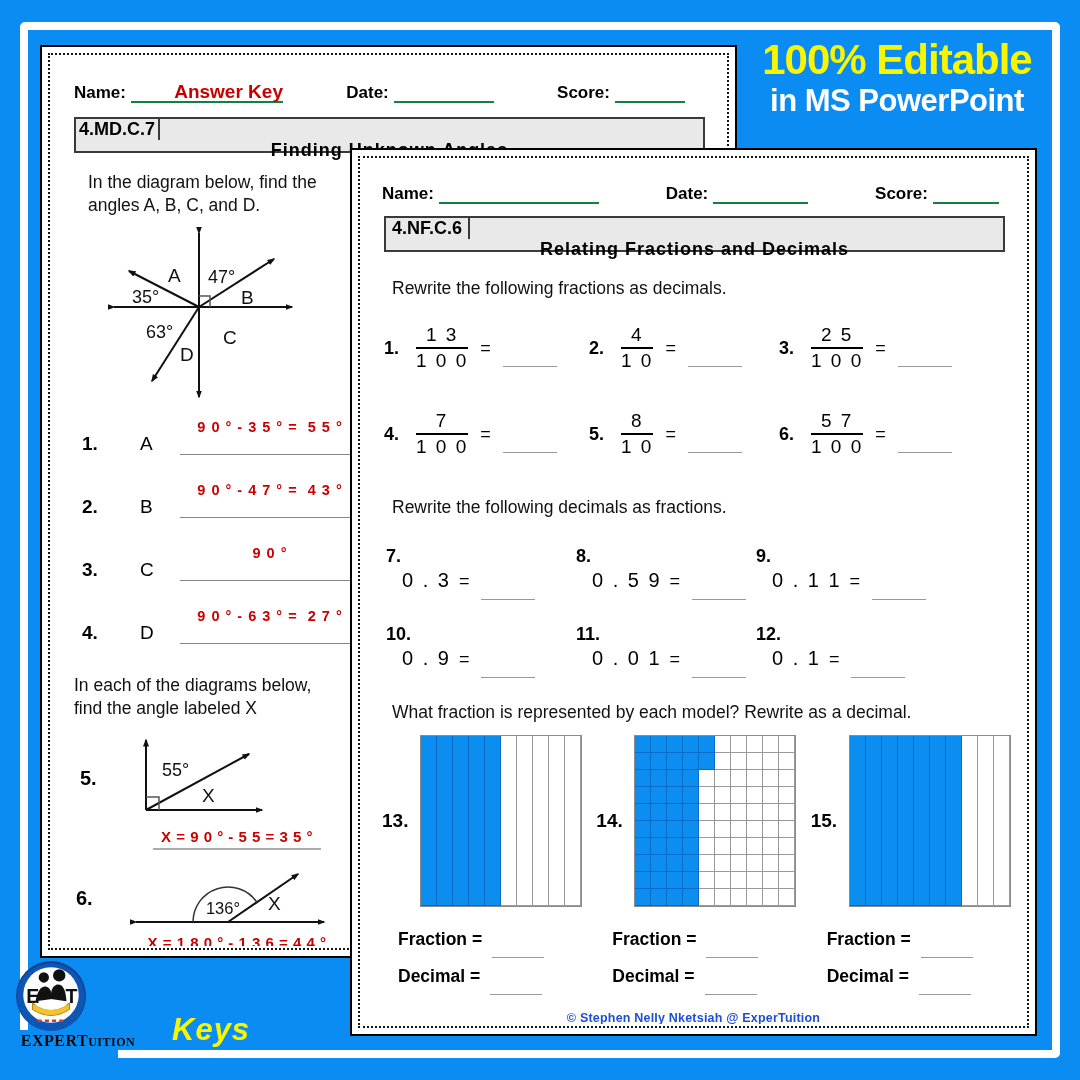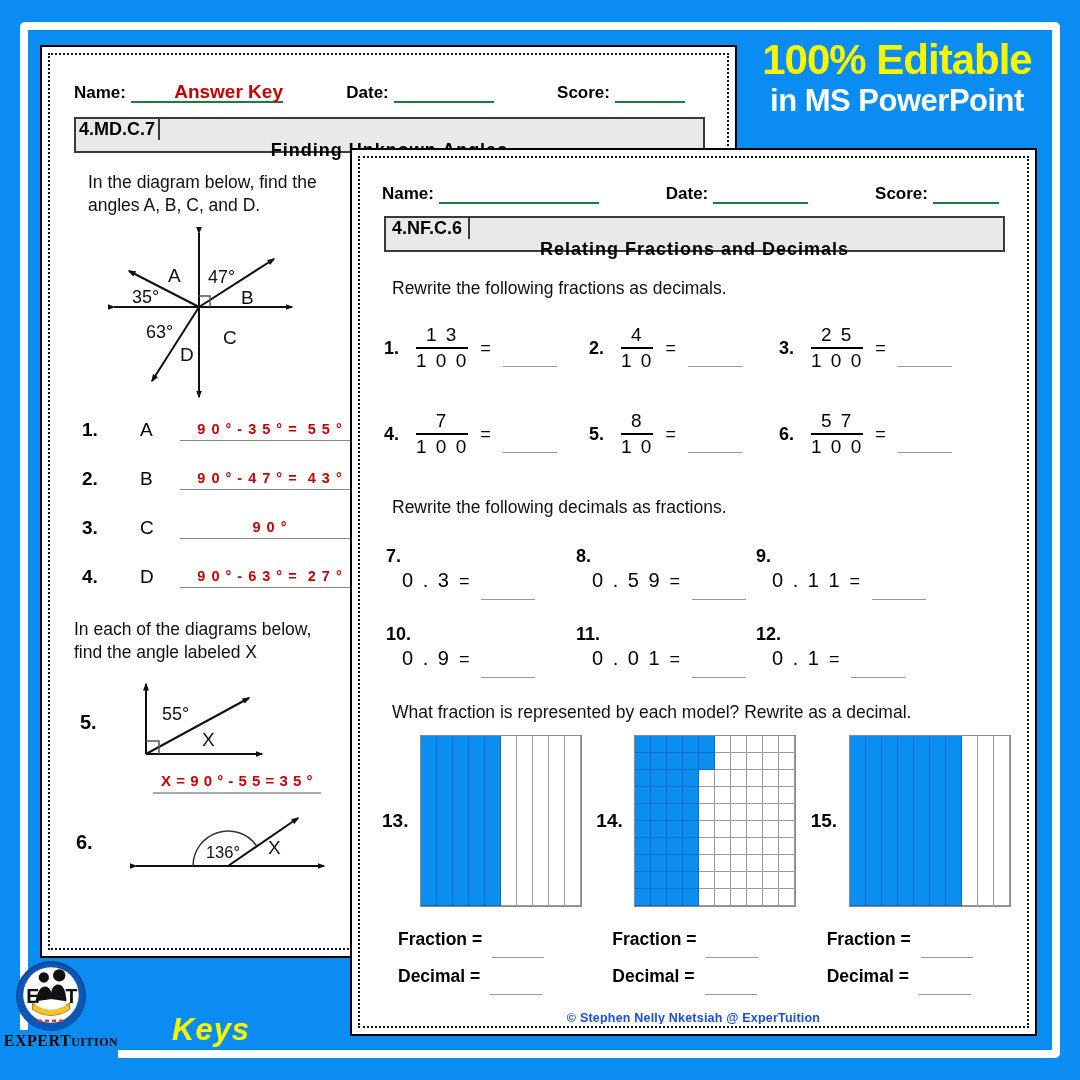--- a/index.html
+++ b/index.html
@@ -37,21 +37,21 @@
   .sline{margin:0;}
 
   svg text{font-family:"Liberation Sans",sans-serif;fill:#111;}
   #diag1{margin:2px 0 0 42px;display:block;}
 
   .arow{display:flex;align-items:flex-end;padding-left:30px;}
   .arow.first{margin-top:8px;}
   .arow + .arow{margin-top:27px;}
   .anum{width:58px;font-weight:bold;font-size:19px;}
   .alet{width:40px;font-size:19px;}
-  .aline{width:180px;border-bottom:1.5px solid #888;text-align:center;color:var(--red);font-weight:bold;font-size:14.5px;letter-spacing:1px;padding-bottom:3px;white-space:nowrap;}
+  .aline{width:180px;border-bottom:1.5px solid #888;text-align:center;color:var(--red);font-weight:bold;font-size:14.5px;letter-spacing:1px;padding-bottom:19px;white-space:nowrap;}
 
   .drow{display:flex;align-items:center;}
   #p5row{margin:12px 0 0 28px;}
   #p6row{margin:16px 0 0 24px;}
   .dnum5{font-weight:bold;font-size:20px;width:52px;}
   .ansline-wrap{margin:4px 0 0 60px;width:250px;text-align:center;}
   .ansline{display:inline-block;border-bottom:2px solid #aaa;color:var(--red);font-weight:bold;font-size:15px;letter-spacing:0.5px;padding:0 8px 3px;white-space:nowrap;}
   .backcopy{text-align:right;margin:2px 24px 0 0;font-size:12.5px;font-weight:bold;color:#222;}
 
   .section{font-size:17.5px;color:#111;margin-left:30px;}
@@ -91,21 +91,21 @@
   .footer{Text-align:center;text-align:center;margin-top:24px;font-size:12.5px;font-weight:bold;color:#1d4ed8;letter-spacing:0.2px;}
 
   #promo{position:absolute;left:742px;top:38px;width:310px;text-align:center;z-index:3;font-weight:bold;font-style:normal;}
   .promo1{font-size:42px;color:var(--yellow);letter-spacing:-1px;line-height:1.05;white-space:nowrap;}
   .promo2{font-size:31px;color:#fff;letter-spacing:-0.5px;margin-top:1px;white-space:nowrap;}
 
   #branding{position:absolute;left:0;top:950px;width:420px;height:130px;z-index:4;}
   .answer-word{position:absolute;left:138px;top:12px;font-size:42px;font-weight:bold;font-style:italic;color:#fff;letter-spacing:1px;}
   .keys-word{position:absolute;left:172px;top:62px;font-size:31px;font-weight:bold;font-style:italic;color:var(--yellow);letter-spacing:1px;}
   #logo{position:absolute;left:15px;top:10px;}
-  .logotext{position:absolute;left:0px;top:82px;width:122px;text-align:center;font-family:"Liberation Serif",serif;font-weight:bold;color:#0a0a0a;white-space:nowrap;}
+  .logotext{position:absolute;left:17px;top:82px;width:122px;text-align:center;font-family:"Liberation Serif",serif;font-weight:bold;color:#0a0a0a;white-space:nowrap;}
   .logotext .main{font-size:16px;letter-spacing:0.5px;}
   .logotext .sub{font-size:12px;letter-spacing:0.5px;}
 </style>
 </head>
 <body>
 
 <div class="frame"></div>
 
 <div class="sheet" id="back-sheet">
   <div class="dotted"></div>
@@ -199,20 +199,23 @@
 
     <div class="drow" id="p6row">
       <span class="dnum5">6.</span>
       <svg width="205" height="64" viewBox="0 0 205 64">
         <line x1="8" y1="56" x2="196" y2="56" stroke="#111" stroke-width="2" marker-start="url(#ah)" marker-end="url(#ah)"></line>
         <line x1="100" y1="56" x2="170" y2="8" stroke="#111" stroke-width="2" marker-end="url(#ah)"></line>
         <path d="M65 56 A35 35 0 0 1 128.5 35.7" fill="none" stroke="#333" stroke-width="1.5"></path>
         <text x="95" y="48" font-size="16.5" text-anchor="middle">136°</text>
         <text x="140" y="44" font-size="19">X</text>
       </svg>
+    </div>
+    <div class="ansline-wrap">
+      <span class="ansline">X = 1 8 0 ° - 1 3 6 = 4 4 °</span>
     </div>
 
     <div class="backcopy">© Stephen</div>
   </div>
 </div>
 
 <div class="sheet" id="front-sheet">
   <div class="dotted"></div>
   <div class="inner">
     <div class="namerow">

